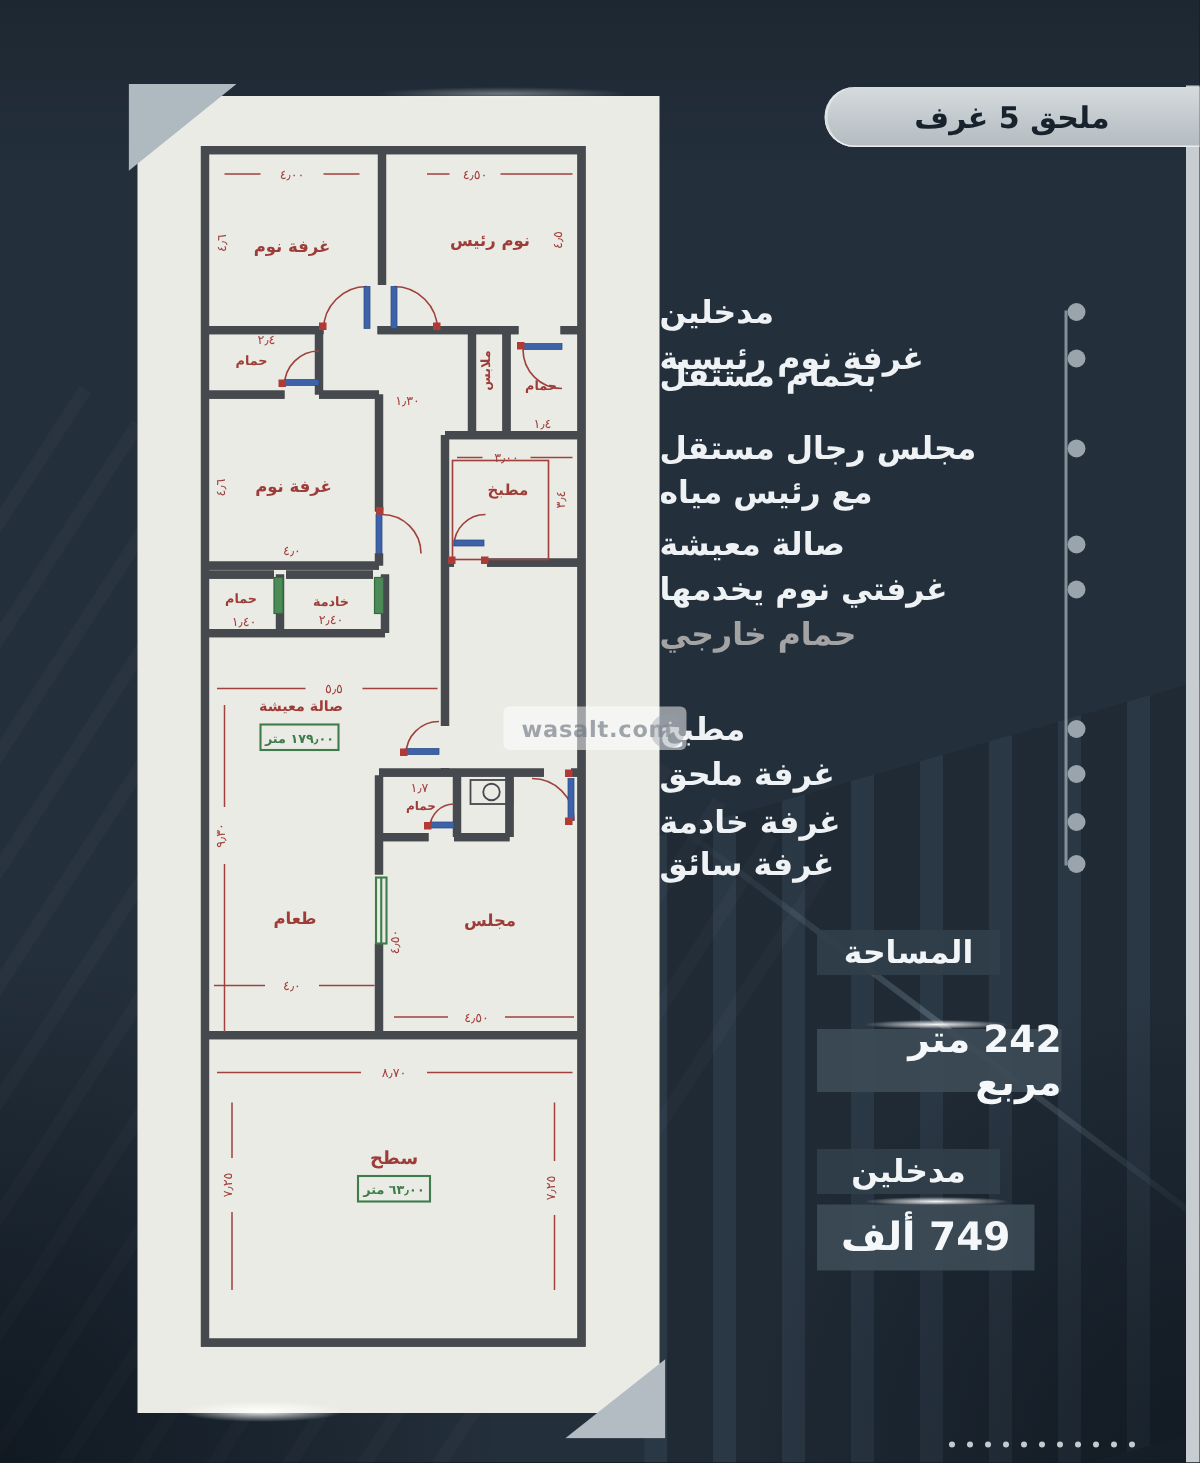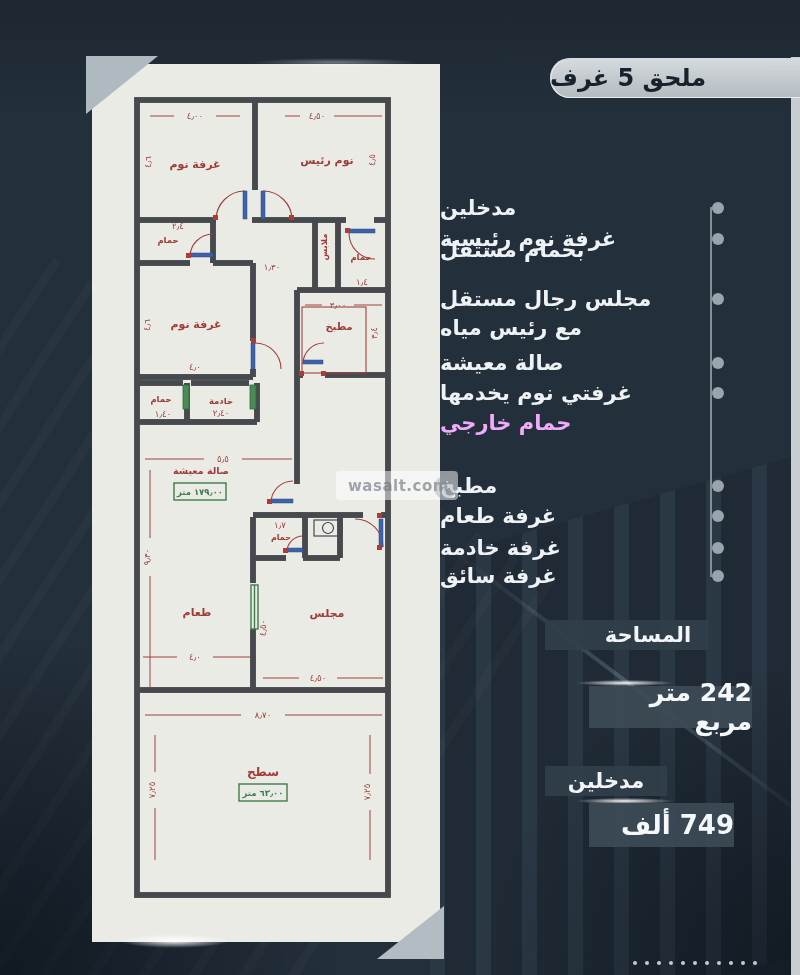--- a/index.html
+++ b/index.html
@@ -32,38 +32,38 @@
   .glow{position:absolute;pointer-events:none;}
   .glow1{left:120px;top:934px;width:110px;height:14px;
     background:radial-gradient(ellipse at center, rgba(255,255,252,.95), rgba(255,255,252,0) 70%);}
   .glow2{left:250px;top:58px;width:170px;height:9px;opacity:.35;
     background:radial-gradient(ellipse at center, #fff, transparent 70%);}
   
   .right-strip{position:absolute;left:791px;top:57px;width:9px;height:918px;background:#c8cdd1;}
   
   .badge{position:absolute;left:550px;top:58px;width:250px;height:40px;
     background:linear-gradient(180deg,#d6dbdd 0%,#c2c9cd 55%,#b4bcc1 100%);
-    border-radius:22px 0 0 22px;display:flex;align-items:center;justify-content:flex-end;
-    color:#17222c;font-weight:bold;font-size:24px;
+    border-radius:22px 0 0 22px;display:flex;align-items:center;justify-content:center;
+    color:#17222c;font-weight:bold;font-size:20px;
     box-shadow:0 -1px 0 rgba(255,255,255,.7) inset, 2px 0 0 rgba(255,255,255,.4) inset;}
   
   .feat-line{position:absolute;left:710px;top:207px;width:2px;height:370px;background:rgba(150,160,168,.85);}
   .feat{position:absolute;left:440px;width:260px;height:28px;direction:rtl;text-align:left;
     color:#eef2f4;font-weight:bold;font-size:21px;line-height:28px;white-space:nowrap;}
   .feat .dot{position:absolute;left:auto;right:-24px;top:8px;width:12px;height:12px;border-radius:50%;
     background:#9aa4ac;}
-  .feat.dim{color:#f0abfc;}
+  .feat.dim{color:#a3a3a3;}
   
   .info-header{position:absolute;left:545px;width:122px;height:30px;background:rgba(49,63,75,.92);
     color:#f2f5f7;font-weight:bold;font-size:21px;display:flex;align-items:center;justify-content:center;}
   .info-shine{position:absolute;left:577px;width:95px;height:6px;
     background:radial-gradient(ellipse at center, rgba(255,255,255,.95), rgba(255,255,255,0) 72%);}
   .info-value{position:absolute;left:545px;background:rgba(60,75,86,.92);color:#f5f8fa;
-    font-weight:bold;display:flex;align-items:center;justify-content:flex-start;direction:rtl;margin-left:44px;}
-  .area-header{top:620px;padding-left:42px;}
+    font-weight:bold;display:flex;align-items:center;justify-content:center;direction:rtl;}
+  .area-header{top:620px;}
   .area-shine{top:680px;}
   .area-value{top:686px;width:163px;height:42px;font-size:25px;}
   .price-header{top:766px;}
   .price-shine{top:798px;}
   .price-value{top:803px;width:145px;height:44px;font-size:26px;}
   
   .wm-bg{position:absolute;left:336px;top:471px;width:122px;height:29px;background:rgba(255,255,255,.5);
     border-radius:4px;}
   .watermark{position:absolute;left:348px;top:477px;width:84px;height:20px;direction:ltr;
     color:rgba(110,120,130,.65);font-size:15px;font-weight:bold;letter-spacing:.5px;}
@@ -246,21 +246,21 @@
   <div class="feat-line"></div>
   <div class="feat" style="top:194px"><span>مدخلين</span><span class="dot"></span></div>
   <div class="feat" style="top:225px"><span>غرفة نوم رئيسية</span><span class="dot"></span></div>
   <div class="feat" style="top:236px"><span>بحمام مستقل</span></div>
   <div class="feat" style="top:285px"><span>مجلس رجال مستقل</span><span class="dot"></span></div>
   <div class="feat" style="top:314px"><span>مع رئيس مياه</span></div>
   <div class="feat" style="top:349px"><span>صالة معيشة</span><span class="dot"></span></div>
   <div class="feat" style="top:379px"><span>غرفتي نوم يخدمها</span><span class="dot"></span></div>
   <div class="feat dim" style="top:409px"><span>حمام خارجي</span></div>
   <div class="feat" style="top:472px"><span>مطبخ</span><span class="dot"></span></div>
-  <div class="feat" style="top:502px"><span>غرفة طعام</span><span class="dot"></span></div>
+  <div class="feat" style="top:502px"><span>غرفة ملحق</span><span class="dot"></span></div>
   <div class="feat" style="top:534px"><span>غرفة خادمة</span><span class="dot"></span></div>
   <div class="feat" style="top:562px"><span>غرفة سائق</span><span class="dot"></span></div>
 
   <div class="info-header area-header">
     <span>المساحة</span>
   </div>
   <div class="info-shine area-shine"></div>
   <div class="info-value area-value">
     <span>242 متر مربع</span>
   </div>

